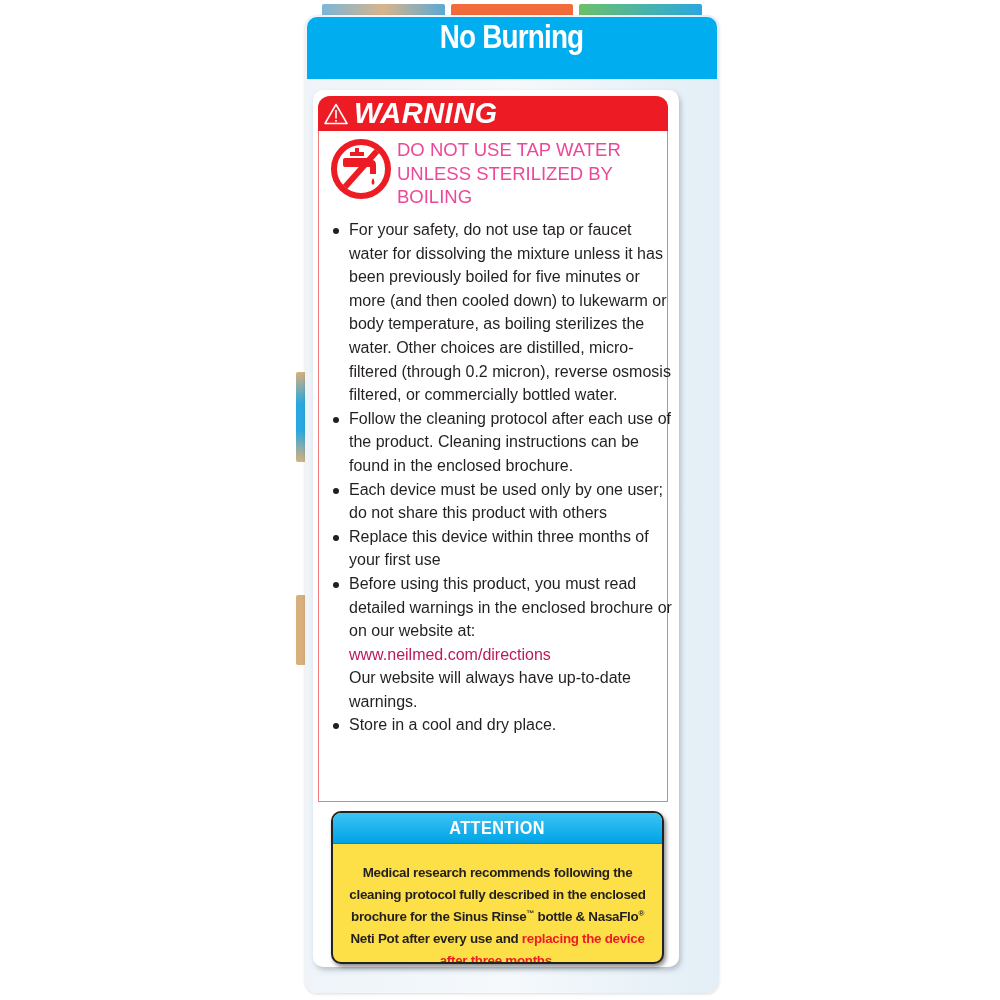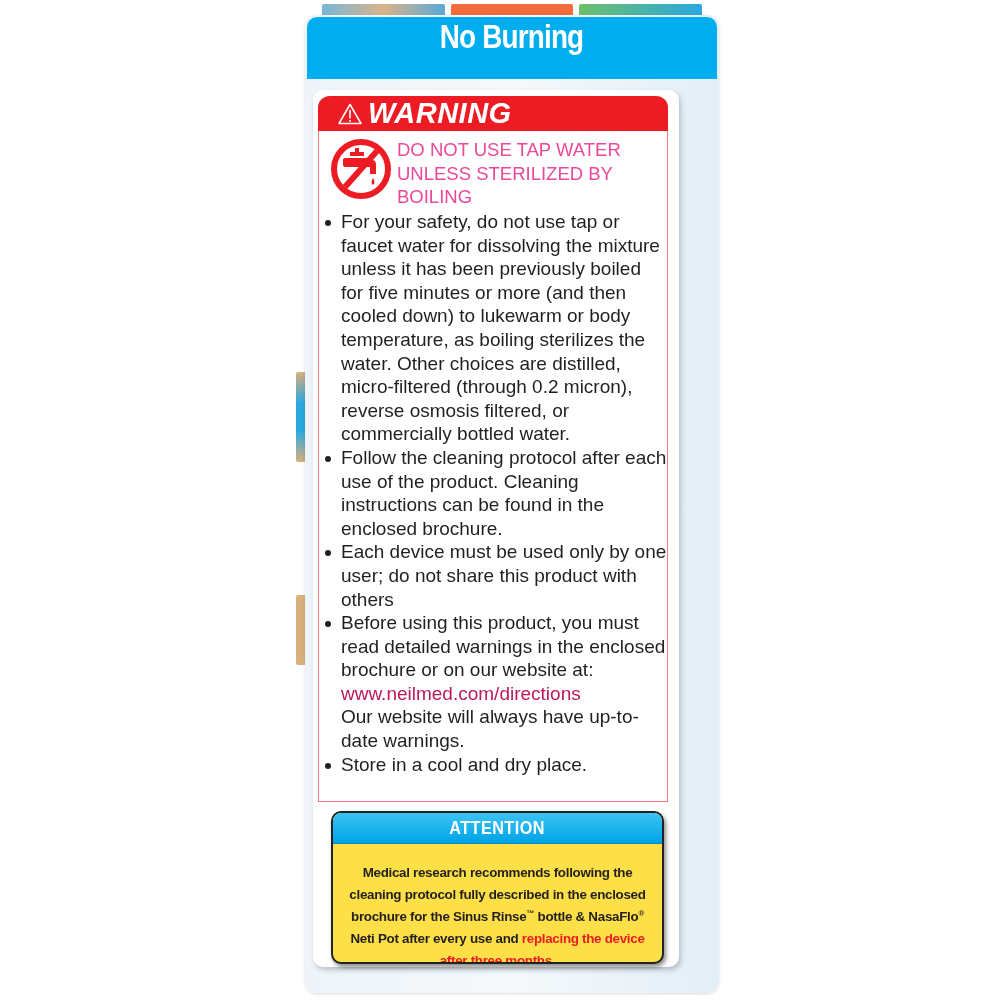--- a/index.html
+++ b/index.html
@@ -50,36 +50,36 @@
       border: 1px solid #f07a7a;
       border-top: none;
       border-radius: 12px 12px 0 0;
       box-sizing: border-box;
     }
     .warning-head {
       position: absolute; left: 318px; top: 96px; width: 350px; height: 35px;
       background: #ed1c24;
       border-radius: 12px 12px 0 0;
       display: flex; align-items: center;
-      padding-left: 20px; box-sizing: border-box;
+      padding-left: 6px; box-sizing: border-box;
     }
     .warning-head .tri { width: 24px; height: 22px; margin-right: 6px; }
     .warning-title {
       color: #ffffff; font-weight: bold; font-style: italic;
       font-size: 29px; letter-spacing: 0.5px;
     }
     .no-tap-icon { position: absolute; left: 330px; top: 138px; width: 62px; height: 62px; }
     .tap-warning {
       position: absolute; left: 397px; top: 138px; width: 270px;
       color: #ec4899; font-size: 18.5px; line-height: 23.5px;
     }
     .bullets {
       position: absolute; left: 322px; top: 210px; width: 345px;
-      margin: 0; padding: 0; list-style: none;
-      color: #231f20; font-size: 19px; line-height: 23.6px;
+      margin: 8px; padding: 0; list-style: none;
+      color: #231f20; font-size: 16px; line-height: 23.6px;
     }
     .bullets li { position: relative; padding-left: 19px; }
     .bullets li::before {
       content: ""; position: absolute; left: 3px; top: 10px;
       width: 6px; height: 6px; border-radius: 50%; background: #231f20;
     }
     .bullets .link { color: #be185d; display: block; }
     .bullets .after-link { display: block; }
     .attention {
       position: absolute; left: 331px; top: 811px; width: 333px; height: 153px;
@@ -153,20 +153,21 @@
   <path d="M43 40 Q40 45 43 47 Q46 45 43 40 Z" fill="#ed1c24"></path>
   <line x1="47" y1="13" x2="15" y2="49" stroke="#ed1c24" stroke-width="6"></line>
 </svg>
 
 <div class="tap-warning">DO NOT USE TAP WATER UNLESS STERILIZED BY BOILING</div>
 
 <ul class="bullets">
   <li><span>For your safety, do not use tap or faucet water for dissolving the mixture unless it has been previously boiled for five minutes or more (and then cooled down) to lukewarm or body temperature, as boiling sterilizes the water. Other choices are distilled, micro-filtered (through 0.2 micron), reverse osmosis filtered, or commercially bottled water.</span></li>
   <li><span>Follow the cleaning protocol after each use of the product. Cleaning instructions can be found in the enclosed brochure.</span></li>
   <li><span>Each device must be used only by one user; do not share this product with others</span></li>
+  <li><span>Replace this device within three months of your first use</span></li>
   <li>
     <span>Before using this product, you must read detailed warnings in the enclosed brochure or on our website at:</span>
     <span class="link">www.neilmed.com/directions</span>
     <span class="after-link">Our website will always have up-to-date warnings.</span>
   </li>
   <li><span>Store in a cool and dry place.</span></li>
 </ul>
 
 <div class="attention">
   <div class="attention-head">

